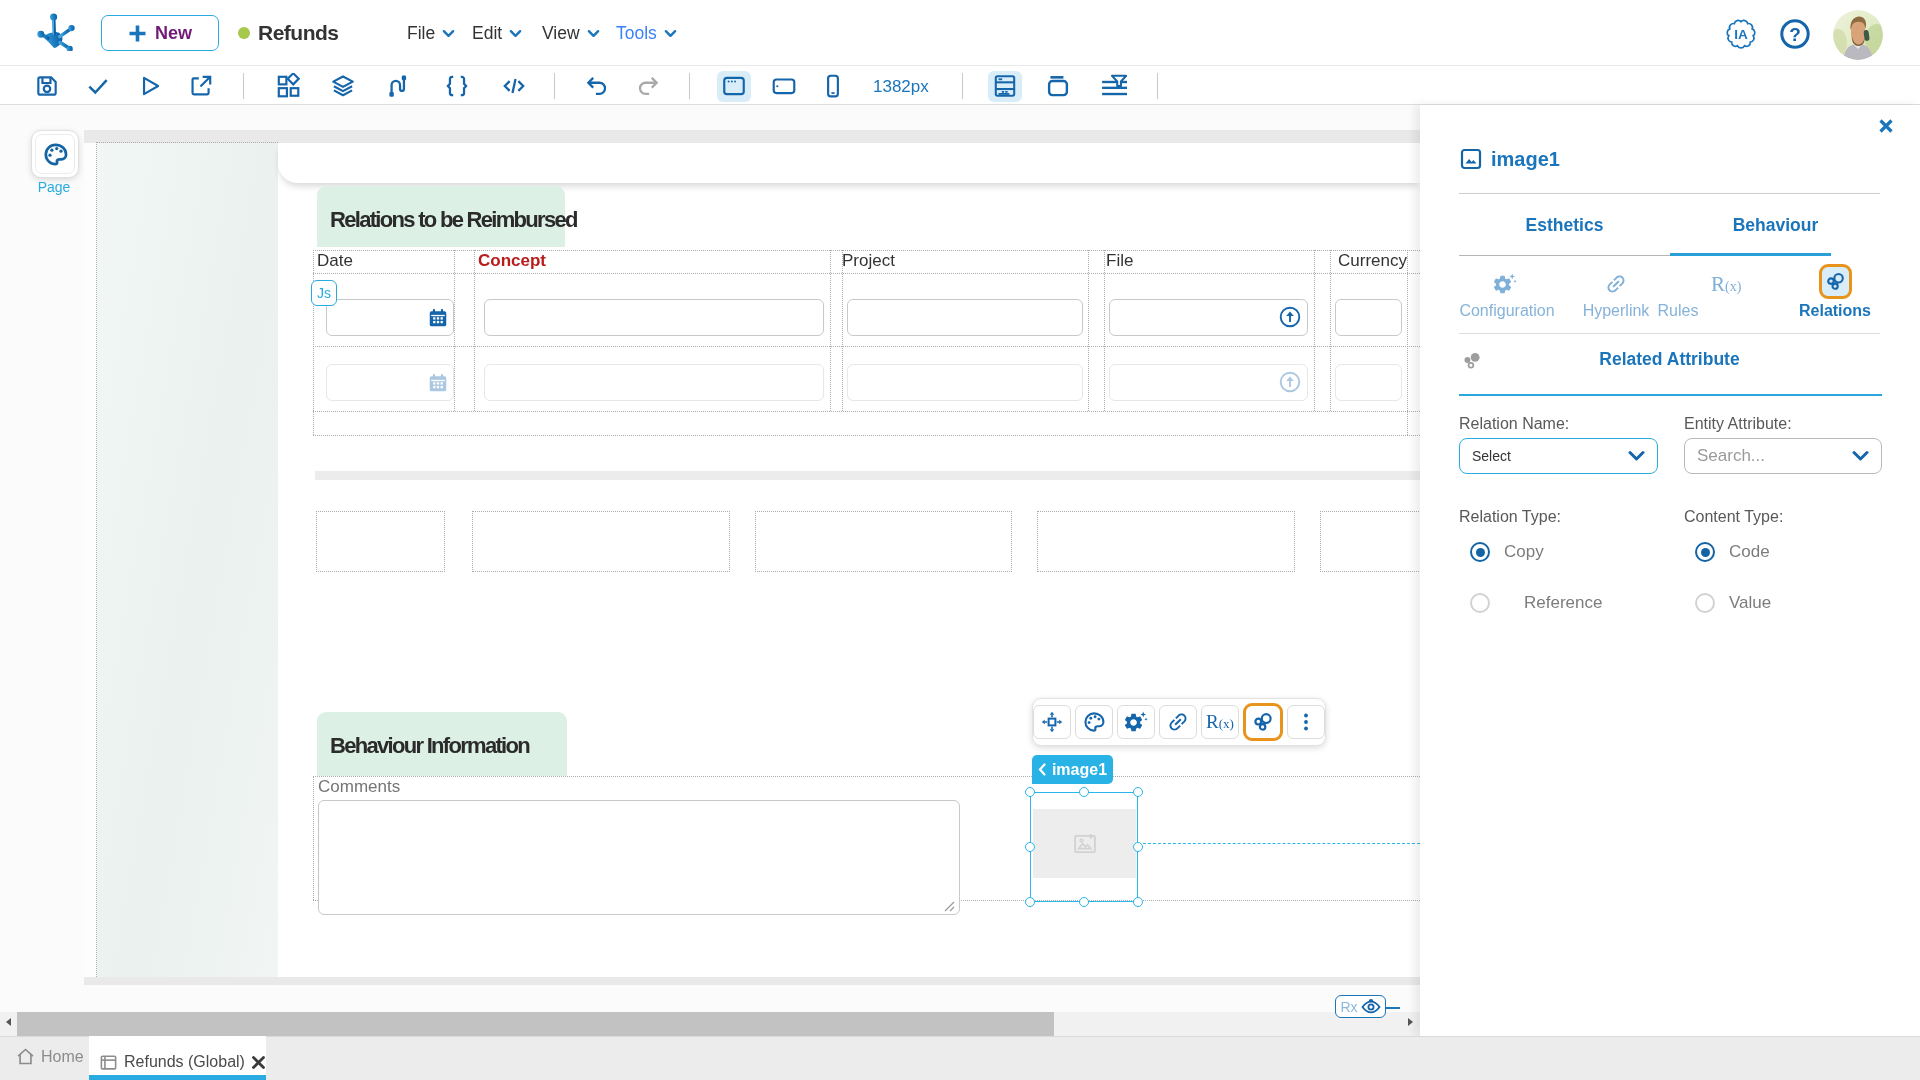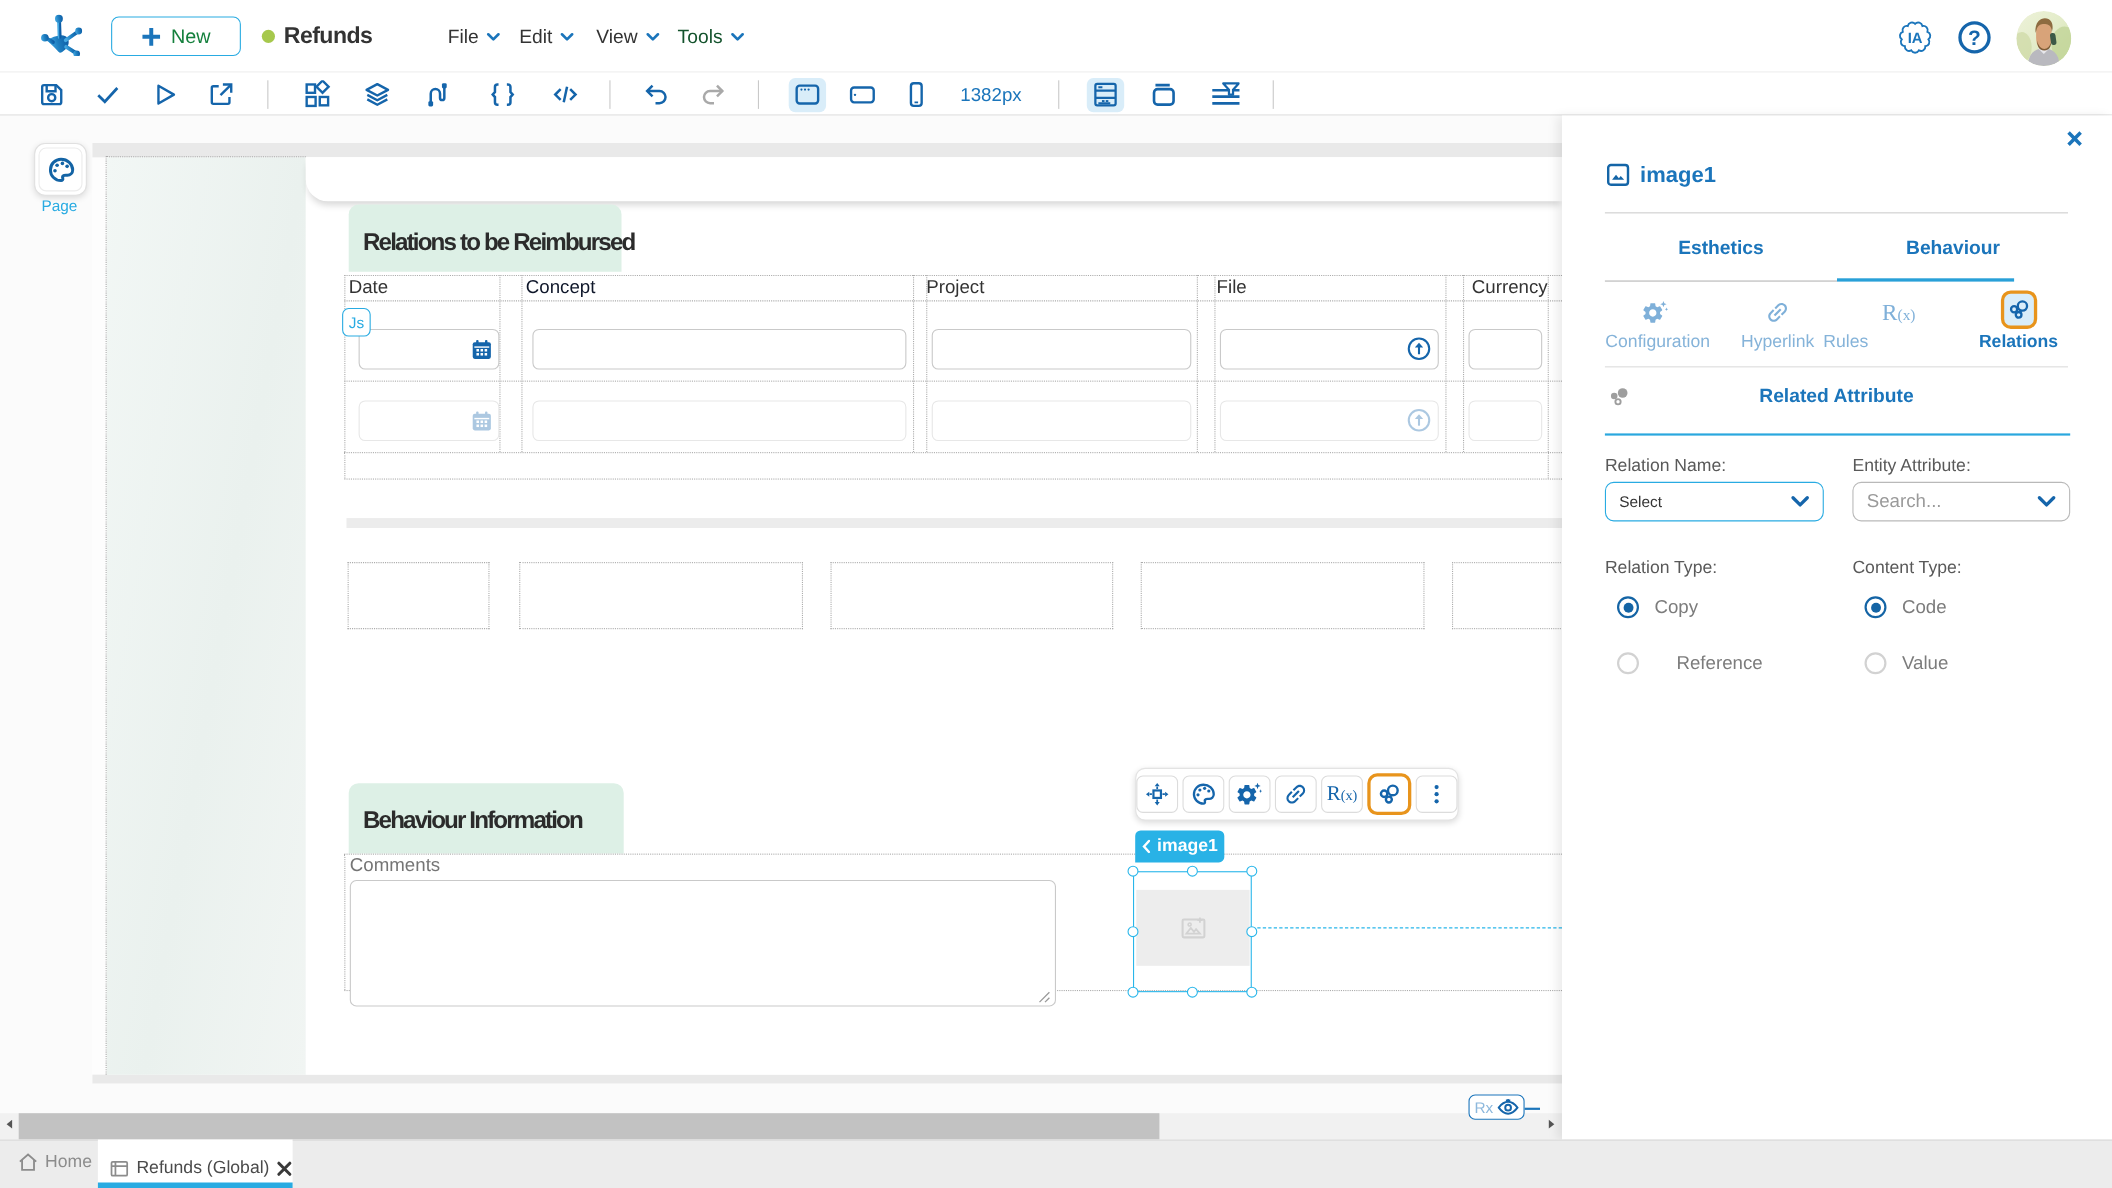--- a/index.html
+++ b/index.html
@@ -31,34 +31,34 @@
       <path d="M4.5 20.5 L10.5 24" stroke="url(#lg)" stroke-width="3.4" stroke-linecap="round"></path>
       <circle cx="3.6" cy="20.2" r="3.3" fill="url(#lg)"></circle>
       <path d="M30.5 33.5 L22 28" stroke="url(#lg)" stroke-width="3.4" stroke-linecap="round"></path>
       <circle cx="31" cy="34" r="2.9" fill="url(#lg)"></circle>
     </svg>
   </div>
 <div class="a" style="left:101px;top:15px;width:118px;height:36px;border:1.5px solid #29abe2;border-radius:7px;box-sizing:border-box;display:flex;align-items:center;justify-content:center;gap:8px;">
     <svg width="19" height="19" viewBox="0 0 19 19" xmlns="http://www.w3.org/2000/svg">
       <path d="M9.5 1.5v16M1.5 9.5h16" stroke="#1b75bb" stroke-width="3.6"></path>
     </svg>
-    <span style="font-size:18px;font-weight:normal;color:#15803d;">New</span>
+    <span style="font-size:18px;font-weight:bold;color:#701a75;">New</span>
   </div>
 <div class="a" style="left:238px;top:27px;width:12px;height:12px;border-radius:50%;background:#a6c84c;"></div>
 <div class="a" style="left:258px;top:21px;font-size:21px;letter-spacing:-0.5px;font-weight:bold;color:#333;">Refunds</div>
 <div class="a" style="left:407px;top:23px;font-size:17.5px;color:#333;display:flex;align-items:center;gap:7px;">File <svg width="13" height="13" viewBox="0 0 14 13" xmlns="http://www.w3.org/2000/svg">
       <path d="M2 4l5 5 5-5" fill="none" stroke="#1b75bb" stroke-width="2.6" stroke-linecap="round" stroke-linejoin="round"></path>
     </svg></div>
 <div class="a" style="left:472px;top:23px;font-size:17.5px;color:#333;display:flex;align-items:center;gap:7px;">Edit <svg width="13" height="13" viewBox="0 0 14 13" xmlns="http://www.w3.org/2000/svg">
       <path d="M2 4l5 5 5-5" fill="none" stroke="#1b75bb" stroke-width="2.6" stroke-linecap="round" stroke-linejoin="round"></path>
     </svg></div>
 <div class="a" style="left:542px;top:23px;font-size:17.5px;color:#333;display:flex;align-items:center;gap:7px;">View <svg width="13" height="13" viewBox="0 0 14 13" xmlns="http://www.w3.org/2000/svg">
       <path d="M2 4l5 5 5-5" fill="none" stroke="#1b75bb" stroke-width="2.6" stroke-linecap="round" stroke-linejoin="round"></path>
     </svg></div>
-<div class="a" style="left:616px;top:23px;font-size:17.5px;color:#14532d;display:flex;align-items:center;gap:7px;">Tools <svg width="13" height="13" viewBox="0 0 14 13" xmlns="http://www.w3.org/2000/svg">
+<div class="a" style="left:616px;top:23px;font-size:17.5px;color:#3b82f6;display:flex;align-items:center;gap:7px;">Tools <svg width="13" height="13" viewBox="0 0 14 13" xmlns="http://www.w3.org/2000/svg">
       <path d="M2 4l5 5 5-5" fill="none" stroke="#1b75bb" stroke-width="2.6" stroke-linecap="round" stroke-linejoin="round"></path>
     </svg></div>
 <div class="a" style="left:1725px;top:18px;">
     <svg width="32" height="32" viewBox="0 0 32 32" xmlns="http://www.w3.org/2000/svg">
       <path d="M16.00 3.70 A3.9 3.9 0 0 1 22.65 5.65 A3.9 3.9 0 0 1 27.19 10.89 A3.9 3.9 0 0 1 28.17 17.75 A3.9 3.9 0 0 1 25.30 24.05 A3.9 3.9 0 0 1 19.47 27.80 A3.9 3.9 0 0 1 12.53 27.80 A3.9 3.9 0 0 1 6.70 24.05 A3.9 3.9 0 0 1 3.83 17.75 A3.9 3.9 0 0 1 4.81 10.89 A3.9 3.9 0 0 1 9.35 5.65 A3.9 3.9 0 0 1 16.00 3.70 Z" fill="none" stroke="#1b75bb" stroke-width="1.7"></path>
       <text x="16" y="21" font-family="Liberation Sans" font-size="13.5" font-weight="bold" fill="#1b75bb" text-anchor="middle">IA</text>
     </svg>
   </div>
 <div class="a" style="left:1779px;top:18px;">
     <svg width="32" height="32" viewBox="0 0 32 32" xmlns="http://www.w3.org/2000/svg">
@@ -269,21 +269,21 @@
 <div class="dv" style="left:830px;top:250px;height:161px;"></div>
 <div class="dv" style="left:842px;top:250px;height:161px;"></div>
 <div class="dv" style="left:1088px;top:250px;height:161px;"></div>
 <div class="dv" style="left:1104px;top:250px;height:161px;"></div>
 <div class="dv" style="left:1314px;top:250px;height:161px;"></div>
 <div class="dv" style="left:1330px;top:250px;height:161px;"></div>
 <div class="dv" style="left:1407px;top:250px;height:161px;"></div>
 <div class="dv" style="left:313px;top:411px;height:24px;"></div>
 <div class="dv" style="left:1407px;top:411px;height:24px;"></div>
 <div class="a" style="left:317px;top:251px;font-size:17px;color:#333;">Date</div>
-<div class="a" style="left:478px;top:251px;font-size:17px;color:#0f172a;">Concept</div>
+<div class="a" style="left:478px;top:251px;font-size:17px;color:#b91c1c;font-weight:bold;">Concept</div>
 <div class="a" style="left:842px;top:251px;font-size:17px;color:#333;">Project</div>
 <div class="a" style="left:1106px;top:251px;font-size:17px;color:#333;">File</div>
 <div class="a" style="left:1338px;top:251px;font-size:17px;color:#333;">Currency</div>
 <div class="a" style="left:311px;top:280px;width:26px;height:26px;background:#fff;border:1.5px solid #29abe2;border-radius:6px;box-sizing:border-box;display:flex;align-items:center;justify-content:center;font-size:14px;color:#29abe2;z-index:3;">Js</div>
 <div class="inp" style="left:326px;top:299px;width:128px;height:37px;"></div>
 <div class="a" style="left:427px;top:307px;">
     <svg width="22" height="22" viewBox="0 0 24 24" xmlns="http://www.w3.org/2000/svg">
       <rect x="3" y="4.6" width="18" height="16.4" rx="2" fill="#1565ab"></rect>
       <rect x="6.4" y="2.2" width="2.4" height="4" rx="1" fill="#1565ab"></rect>
       <rect x="15.2" y="2.2" width="2.4" height="4" rx="1" fill="#1565ab"></rect>

